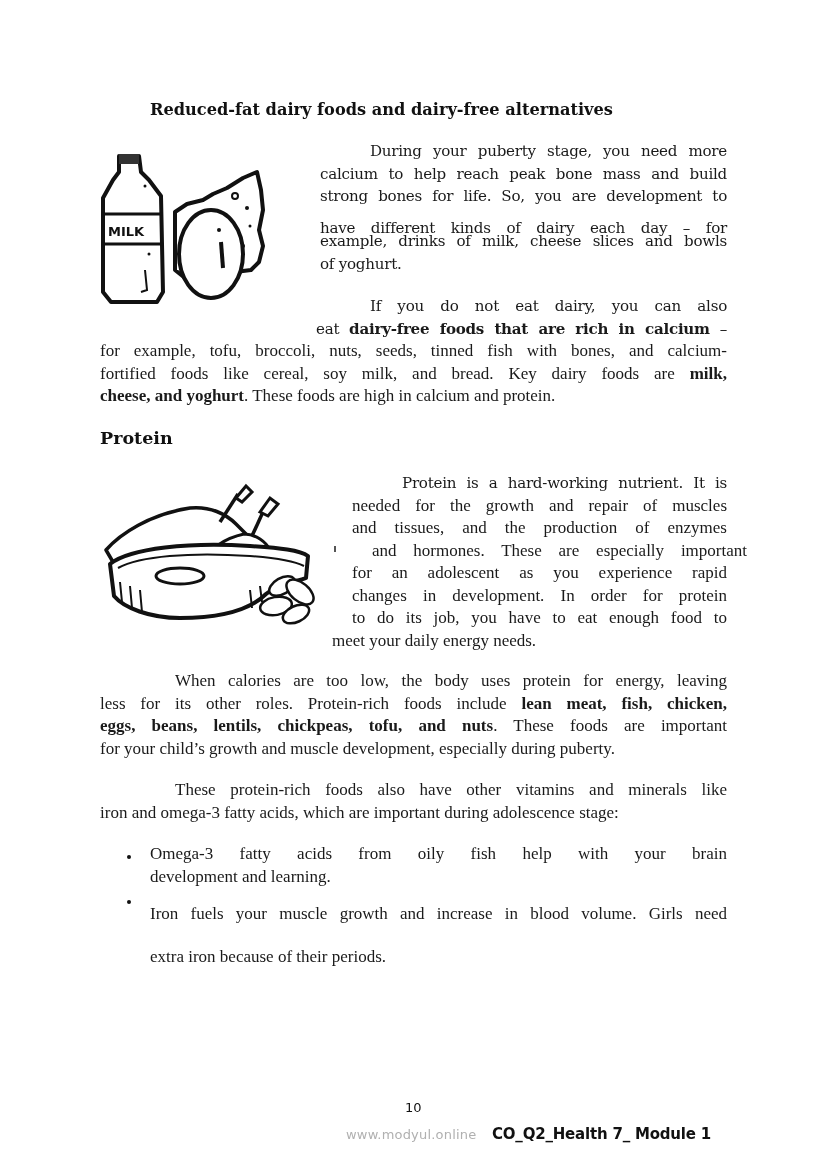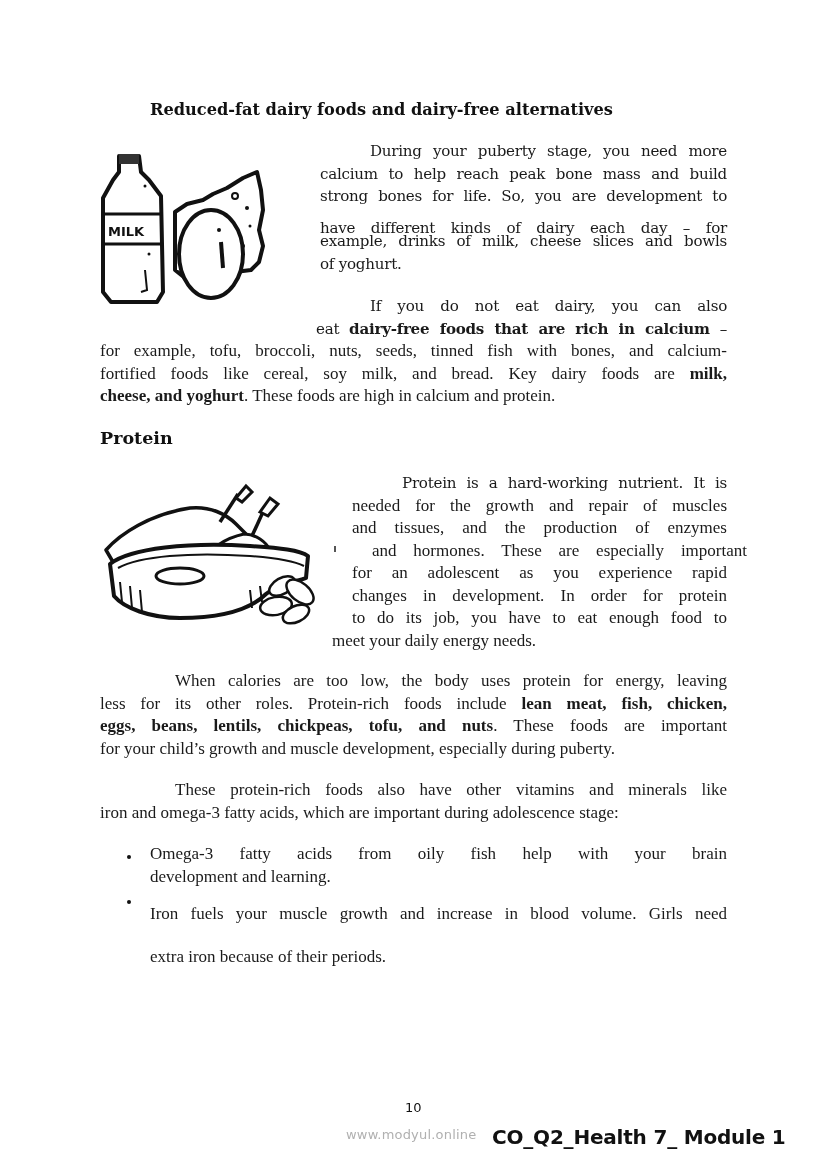--- a/index.html
+++ b/index.html
@@ -33,21 +33,21 @@
     .footer-page {
       position: absolute; left: 405px; top: 1100px;
       font-family: "DejaVu Sans", sans-serif; font-size: 13px; color: #111;
     }
     .footer-site {
       position: absolute; left: 346px; top: 1127px;
       font-family: "DejaVu Sans", sans-serif; font-size: 13px; color: #b0b0b0; letter-spacing: 0.2px;
     }
     .footer-module {
       position: absolute; left: 492px; top: 1125px;
-      font-family: "DejaVu Sans", sans-serif; font-size: 20px; font-weight: bold; color: #111;
+      font-family: "DejaVu Sans", sans-serif; font-size: 15px; font-weight: bold; color: #111;
       letter-spacing: -0.2px;
       text-align: right;
     }
   </style>
 </head>
 <body>
 
 <div class="abs heading" style="left:150px; top:100px;">Reduced-fat dairy foods and dairy-free alternatives</div>
 
 <svg class="illus" style="left:95px; top:150px;" width="175" height="160" viewBox="0 0 175 160">

